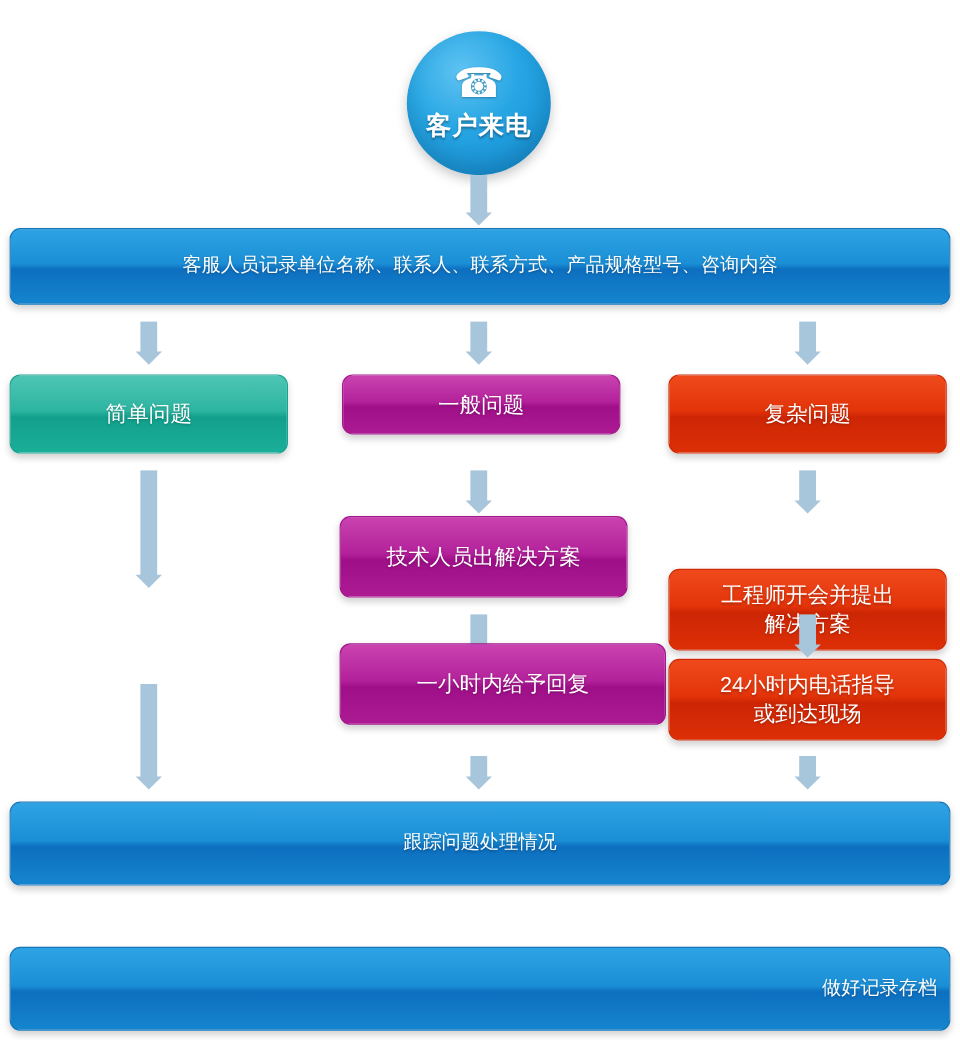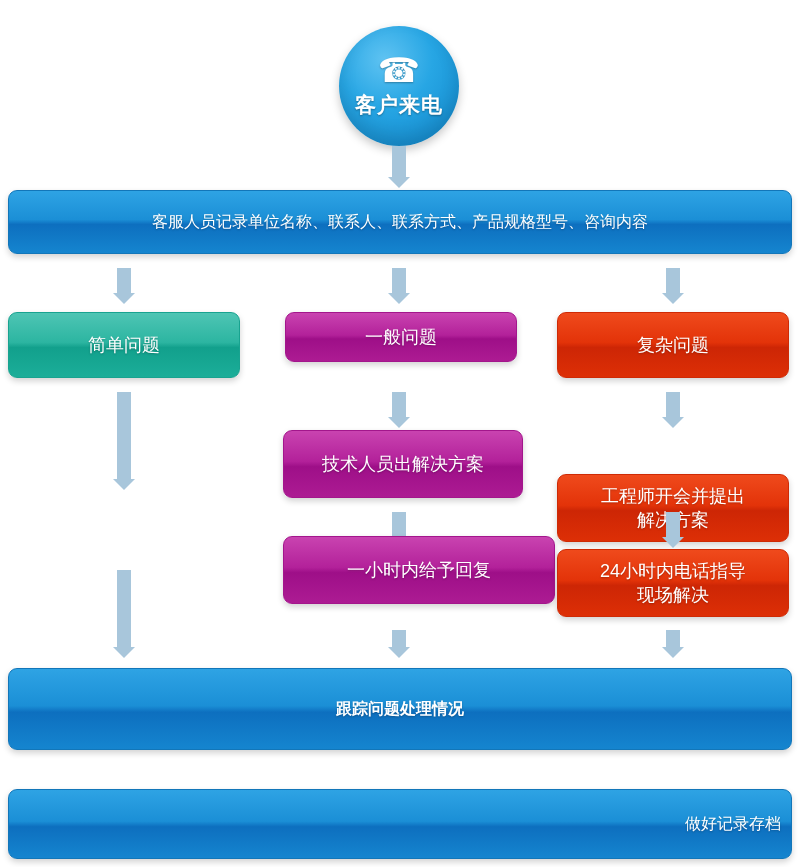--- a/index.html
+++ b/index.html
@@ -170,34 +170,34 @@
   </div>
   <div class="arrow" style="left:666px; top:512px; width:14px; height:26px;">
     <div class="head"></div>
   </div>
 
   <div class="box purple" style="left:283px; top:536px; width:272px; height:68px;justify-content:center;">
     <span class="txt">一小时内给予回复</span>
   </div>
   <div class="box red" style="left:557px; top:549px; width:232px; height:68px;">
     <span class="txt">24小时内电话指导
-现场解决</span>
+或到达现场</span>
   </div>
 
   <div class="arrow" style="left:117px; top:570px; width:14px; height:78px;">
     <div class="head"></div>
   </div>
   <div class="arrow" style="left:392px; top:630px; width:14px; height:18px;">
     <div class="head"></div>
   </div>
   <div class="arrow" style="left:666px; top:630px; width:14px; height:18px;">
     <div class="head"></div>
   </div>
 
-  <div class="box blue wide" style="left:8px; top:668px; width:784px; height:82px;font-weight:bold;">
+  <div class="box blue wide" style="left:8px; top:668px; width:784px; height:70px;">
     <span class="txt">跟踪问题处理情况</span>
   </div>
 
   <div class="box blue wide" style="left:8px; top:789px; width:784px; height:70px;justify-content:flex-end;">
     <span class="txt">做好记录存档</span>
   </div>
 
 </div>
 
 </body></html>

